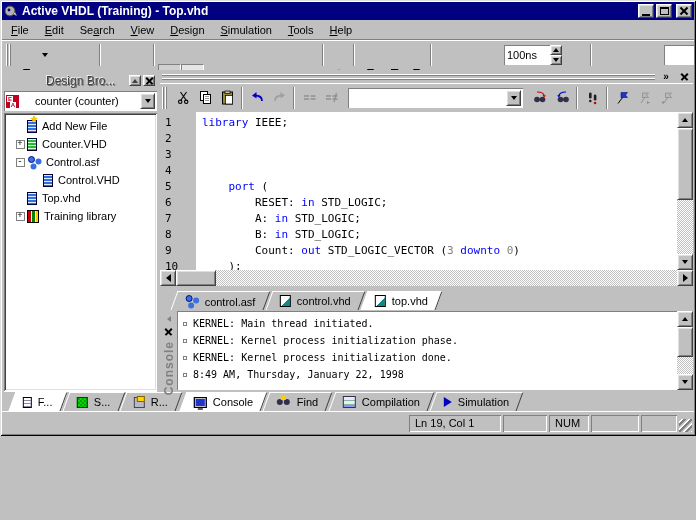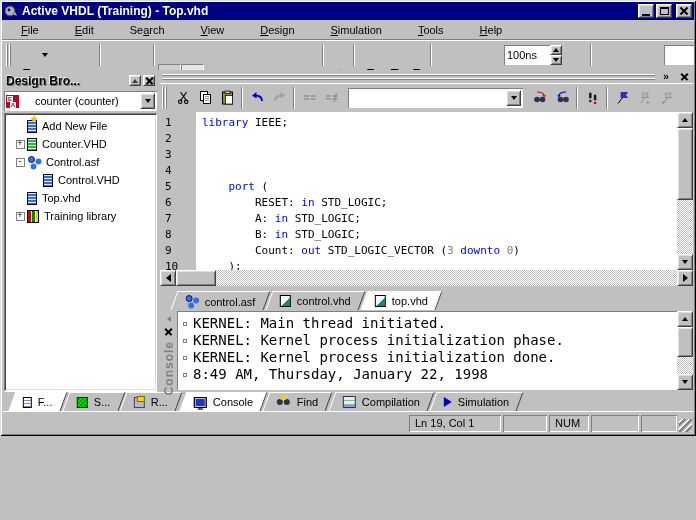--- a/index.html
+++ b/index.html
@@ -28,21 +28,21 @@
   .appicon { width:14px; height:14px; flex:0 0 auto; }
   .capbtn { width:16px; height:14px; margin-left:2px; font-size:9px; position:relative; }
   .glyph-min { width:8px; height:2px; background:#000; margin-top:7px; }
   .glyph-max { width:9px; height:8px; border:1px solid #000; border-top-width:2px; }
   .xg { position:relative; width:8px; height:8px; }
   .xg::before,.xg::after { content:""; position:absolute; left:-1px; top:3px; width:10px; height:2px; background:#000; }
   .xg::before{ transform:rotate(45deg);} .xg::after{ transform:rotate(-45deg);}
 
   
   .menubar { height:19px; display:flex; align-items:center; padding-left:1px; flex:0 0 auto; }
-  .menu-item { padding:2px 18px;text-align:center; }
+  .menu-item { padding:2px 8px;text-align:center; }
   .menu-item u { text-decoration:underline; }
 
   
   .maintoolbar { height:31px; border-top:1px solid #808080; box-shadow: inset 0 1px 0 #fff;
     display:flex; align-items:center; padding:2px 2px 2px 4px; flex:0 0 auto; overflow:hidden; }
   .grip-v { width:7px; height:22px; margin-right:3px; flex:0 0 auto;
     background: linear-gradient(90deg,#fff 0 1px,#808080 1px 2px,transparent 2px 3px,#fff 3px 4px,#808080 4px 5px,transparent 5px); }
   .tsep { width:2px; height:22px; margin:0 3px; flex:0 0 auto;
     background: linear-gradient(90deg,#808080 0 1px,#fff 1px 2px); }
   .tbtn { width:23px; height:24px; display:inline-flex; align-items:center; justify-content:center; flex:0 0 auto;margin-top:42px; }
@@ -54,22 +54,22 @@
   .spinner { width:12px; height:20px; display:flex; flex-direction:column; flex:0 0 auto; margin-right:2px; }
   .spinner .btn3d { flex:1; }
   .tri-u { width:0; height:0; border-left:3px solid transparent; border-right:3px solid transparent; border-bottom:4px solid #000; }
   .tri-d { width:0; height:0; border-left:3px solid transparent; border-right:3px solid transparent; border-top:4px solid #000; }
   .endfield { width:30px; height:20px; background:#fff; flex:0 0 auto; }
 
   
   .content { flex:1; display:flex; min-height:0; }
   .leftpanel { width:157px; flex:0 0 auto; display:flex; flex-direction:column; padding:1px 2px 0 2px; }
   .panelhead { height:19px; display:flex; align-items:center; padding:0 2px; }
-  .panelhead .ptitle { flex:1; font-weight:bold; font-size:12px; color:#000000;
-      text-shadow:-1px -1px 0 #eee, 1px 1px 0 #707070; white-space:nowrap; overflow:hidden; }
+  .panelhead .ptitle { flex:1; font-weight:normal; font-size:12px; color:#404040;
+      text-shadow:-1px -1px 0 #eee, 1px 1px 0 #707070; white-space:nowrap; overflow:hidden;margin-left:40px; }
   .minibtn { width:12px; height:11px; margin-left:2px; font-size:8px; position:relative; }
   .tri-up-s { width:0;height:0;border-left:3px solid transparent;border-right:3px solid transparent;border-bottom:4px solid #404040; }
   .xs { position:relative; width:7px; height:7px; }
   .xs::before,.xs::after{content:"";position:absolute;left:-1px;top:3px;width:9px;height:1.6px;background:#000;}
   .xs::before{transform:rotate(45deg);} .xs::after{transform:rotate(-45deg);}
 
   .designcombo { height:20px; margin:1px 0 2px 0; background:#fff; display:flex; align-items:center; padding-left:2px; }
   .designcombo .cval { flex:1; white-space:nowrap; overflow:hidden; margin-left:16px; }
   .combobtn { width:15px; height:16px; margin-right:2px; flex:0 0 auto; }
   .ea-icon { width:13px; height:13px; background:#c00020; color:#fff; font-size:6px; font-weight:bold;
@@ -158,21 +158,21 @@
   .doctabs { height:24px; display:flex; align-items:flex-end; padding:3px 0 0 14px; flex:0 0 auto; }
 
   
   .consolepanel { height:100px; flex:0 0 auto; display:flex; margin-top:1px; }
   .constrip { width:17px; flex:0 0 auto; display:flex; flex-direction:column; align-items:center; padding-top:2px; }
   .constrip .clab { writing-mode:vertical-rl; transform:rotate(180deg); color:#808080; font-size:12px; font-weight:bold;
       letter-spacing:1px; margin-top:4px; }
   .tri-l-s { width:0;height:0;border-top:3px solid transparent;border-bottom:3px solid transparent;border-right:4px solid #808080; }
   .conmain { flex:1; display:flex; flex-direction:column; min-width:0; }
   .conbox { flex:1; background:#fff; display:flex; min-height:0; }
-  .conmsgs { flex:1; font-family:"DejaVu Sans Mono", monospace; font-size:14px; line-height:17px; padding:4px 0 0 6px; overflow:hidden; }
+  .conmsgs { flex:1; font-family:"DejaVu Sans Mono", monospace; font-size:10px; line-height:17px; padding:4px 0 0 6px; overflow:hidden; }
   .cmsg { display:flex; align-items:center; white-space:nowrap; }
   .bullet { width:4px; height:4px; border:1px solid #808080; background:#fff; margin-right:6px; flex:0 0 auto; }
   .contabs { height:21px; display:flex; align-items:flex-end; padding:2px 0 0 6px; flex:0 0 auto; }
 
   
   .statusbar { height:23px; flex:0 0 auto; border-top:1px solid #fff; display:flex; align-items:center;
      justify-content:flex-end; padding:2px 2px 2px 4px; gap:2px; }
   .scell { height:17px; display:flex; align-items:center; padding:0 6px; background:#c0c0c0; }
   .grip-corner { width:13px; height:13px; align-self:flex-end;
      background: repeating-linear-gradient(135deg, transparent 0 2px, #fff 2px 3px, #808080 3px 5px); }

